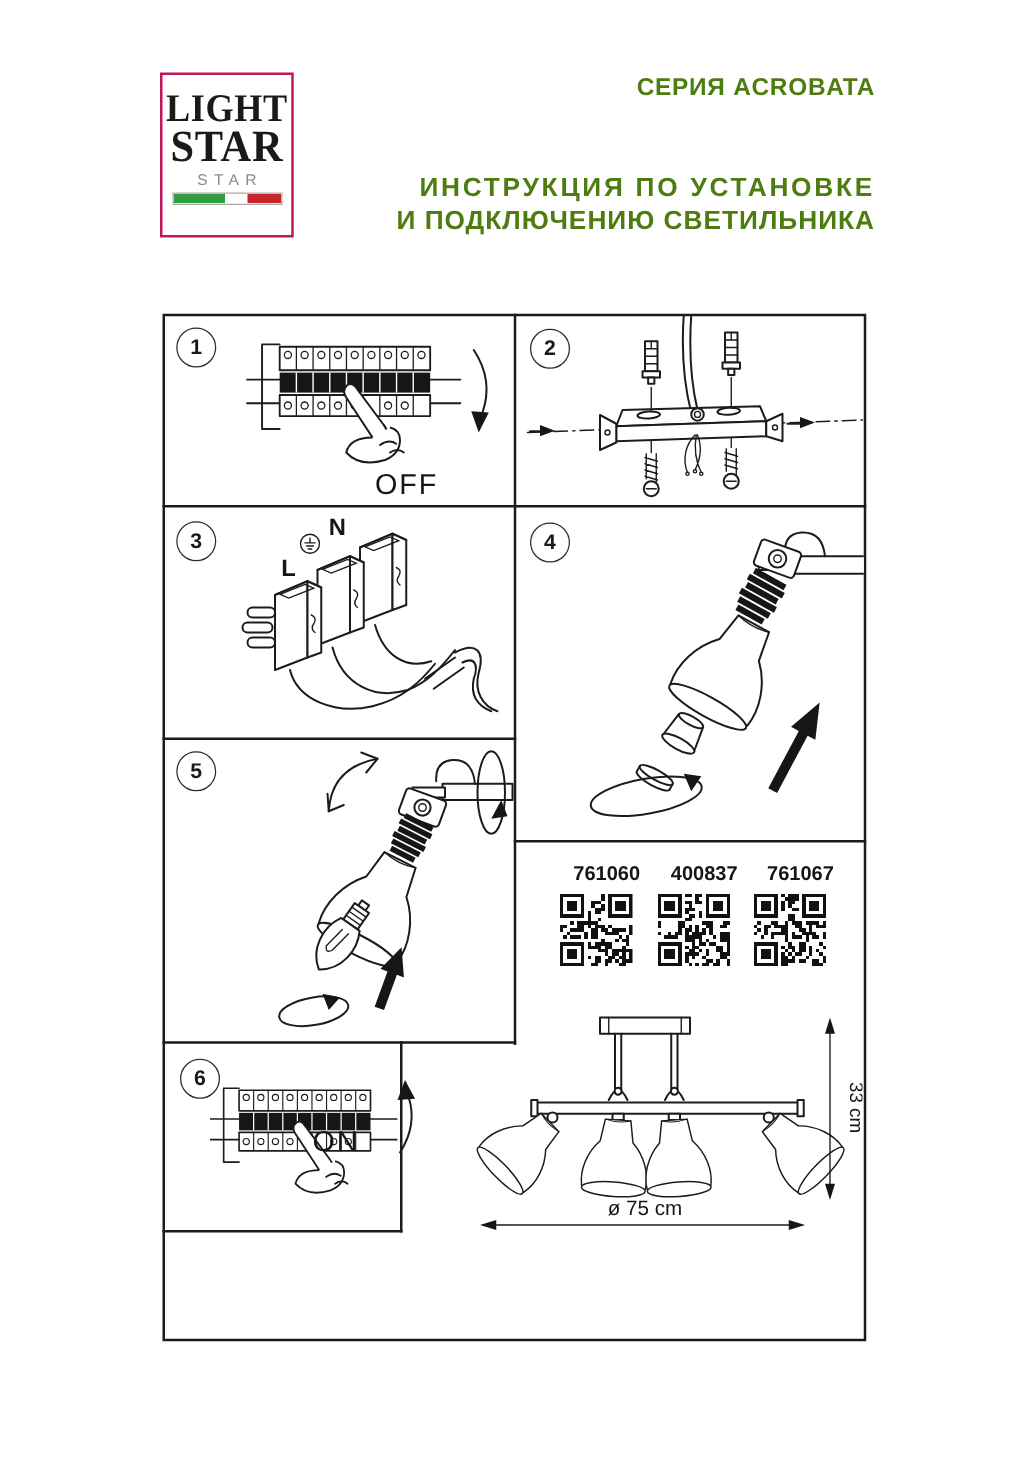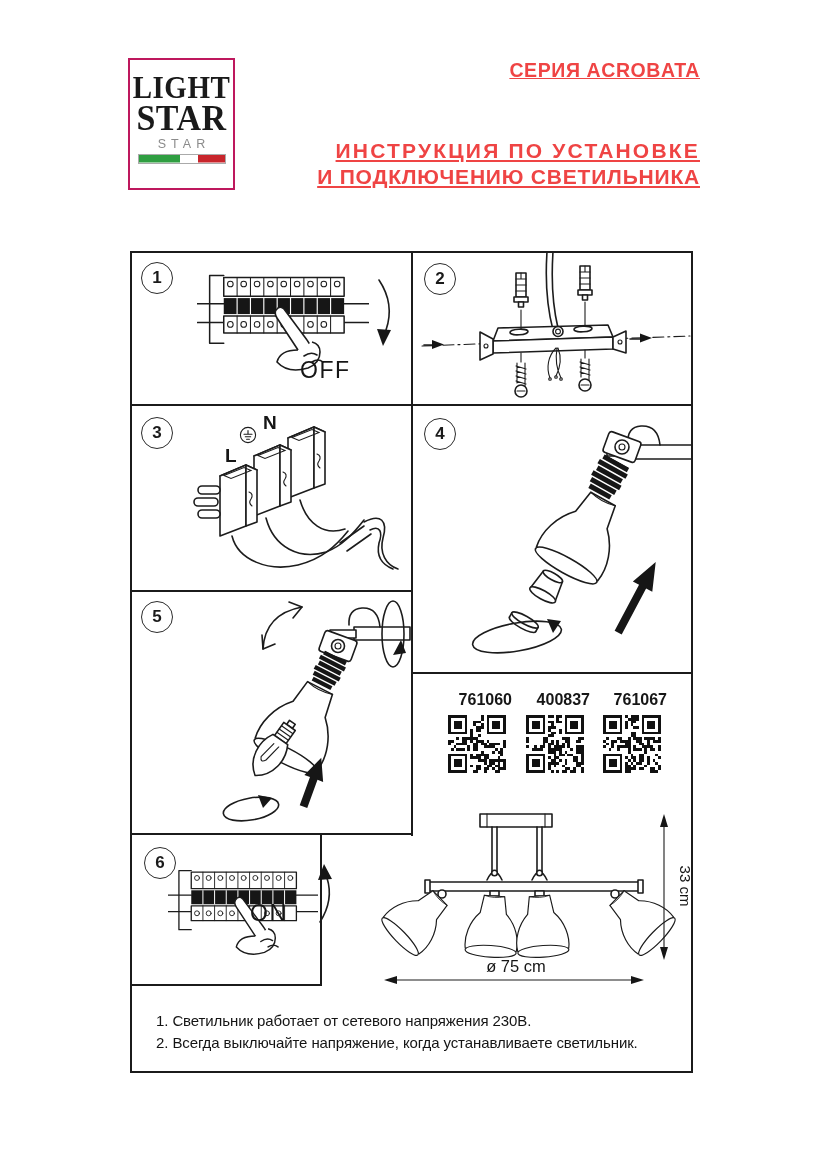--- a/index.html
+++ b/index.html
@@ -1,21 +1,21 @@
 <!DOCTYPE html>
 <html><head>
 <meta charset="utf-8">
 <style>
   html,body{margin:0;padding:0;background:#fff;}
   #page{position:relative;width:826px;height:1169px;background:#ffffff;overflow:hidden;
         font-family:"Liberation Sans","DejaVu Sans",sans-serif;color:#1a1a1a;}
   .abs{position:absolute;}
   .line{position:absolute;background:#1b1b1b;}
   
-  .hdr{position:absolute;right:126px;text-align:right;font-weight:700;color:#ef4444;white-space:nowrap;text-decoration:underline;}
+  .hdr{position:absolute;right:126px;text-align:right;font-weight:700;color:#4d7c0f;white-space:nowrap;}
   .hdr-sm{font-size:19.5px;letter-spacing:0.6px;}
   .hdr-lg{font-size:21px;}
   
   #logo-box{position:absolute;left:128px;top:58px;width:107px;height:132px;border:2px solid #be185d;
             box-sizing:border-box;display:flex;flex-direction:column;align-items:center;background:#fff;}
   .logo-light{font-family:"Liberation Serif","DejaVu Serif",serif;font-weight:700;font-size:29px;line-height:1;margin-top:13px;transform:scaleY(1.08);letter-spacing:0.5px;}
   .logo-star{font-family:"Liberation Serif","DejaVu Serif",serif;font-weight:700;font-size:34px;line-height:0.95;transform:scaleY(1.05);letter-spacing:0.5px;}
   .logo-group{font-size:12.5px;letter-spacing:5px;margin-top:3px;margin-right:-5px;color:#8b8b8b;}
   .logo-flag{width:86px;height:7.5px;margin-top:4px;display:flex;outline:1px solid #aaa;}
   
@@ -152,21 +152,21 @@
   <svg class="abs" style="left:183px;top:262px" width="218" height="128" viewBox="0 0 218 128">
     <use href="#sym-breaker" x="14" y="6" width="172" height="79"></use>
     <g>
       <use href="#sym-hand" x="87" y="44" width="64" height="68"></use>
     </g>
     <g>
       <path class="st" d="M196,18 Q212,42 203,68"></path>
       <polygon class="bk" points="200,84 194,67 208,68"></polygon>
     </g>
   </svg>
-  <div class="diag-label" style="left:300px;top:357px">OFF</div>
+  <div class="diag-label" style="left:300px;top:374px">OFF</div>
 
   <svg class="abs" style="left:420px;top:252px" width="272" height="152" viewBox="0 0 272 152">
     <path class="st" d="M127,0 C125,30 127,55 133,78 M133,0 C131,30 133,55 138,76"></path>
     <path class="stn" d="M2,94 L270,84" stroke-dasharray="11 4 2 4"></path>
     <polygon class="fw" points="73,89 78,76 188,73 193,85"></polygon>
     <polygon class="fw" points="73,89 193,85 193,97 73,101"></polygon>
     <polygon class="fw" points="60,80 73,87 73,102 60,108"></polygon>
     <polygon class="fw" points="193,85 206,79 206,101 193,97"></polygon>
     <circle class="stn" cx="66" cy="94" r="2"></circle>
     <circle class="stn" cx="200" cy="90" r="2"></circle>
@@ -750,18 +750,14 @@
       <text transform="translate(302,80) rotate(90)" text-anchor="middle" font-size="15">33 cm</text>
     </g>
     <g>
       <path class="stn" d="M14,174 H258"></path>
       <polygon class="bk" points="6,174 19,170 19,178"></polygon>
       <polygon class="bk" points="266,174 253,170 253,178"></polygon>
       <text x="138" y="166" text-anchor="middle" font-size="16.5">ø 75 cm</text>
     </g>
   </svg>
 
-  <div id="notes">
-    <div>1. Светильник работает от сетевого напряжения 230В.</div>
-    <div>2. Всегда выключайте напряжение, когда устанавливаете светильник.</div>
-  </div>
 
 </div>
 
 </body></html>

